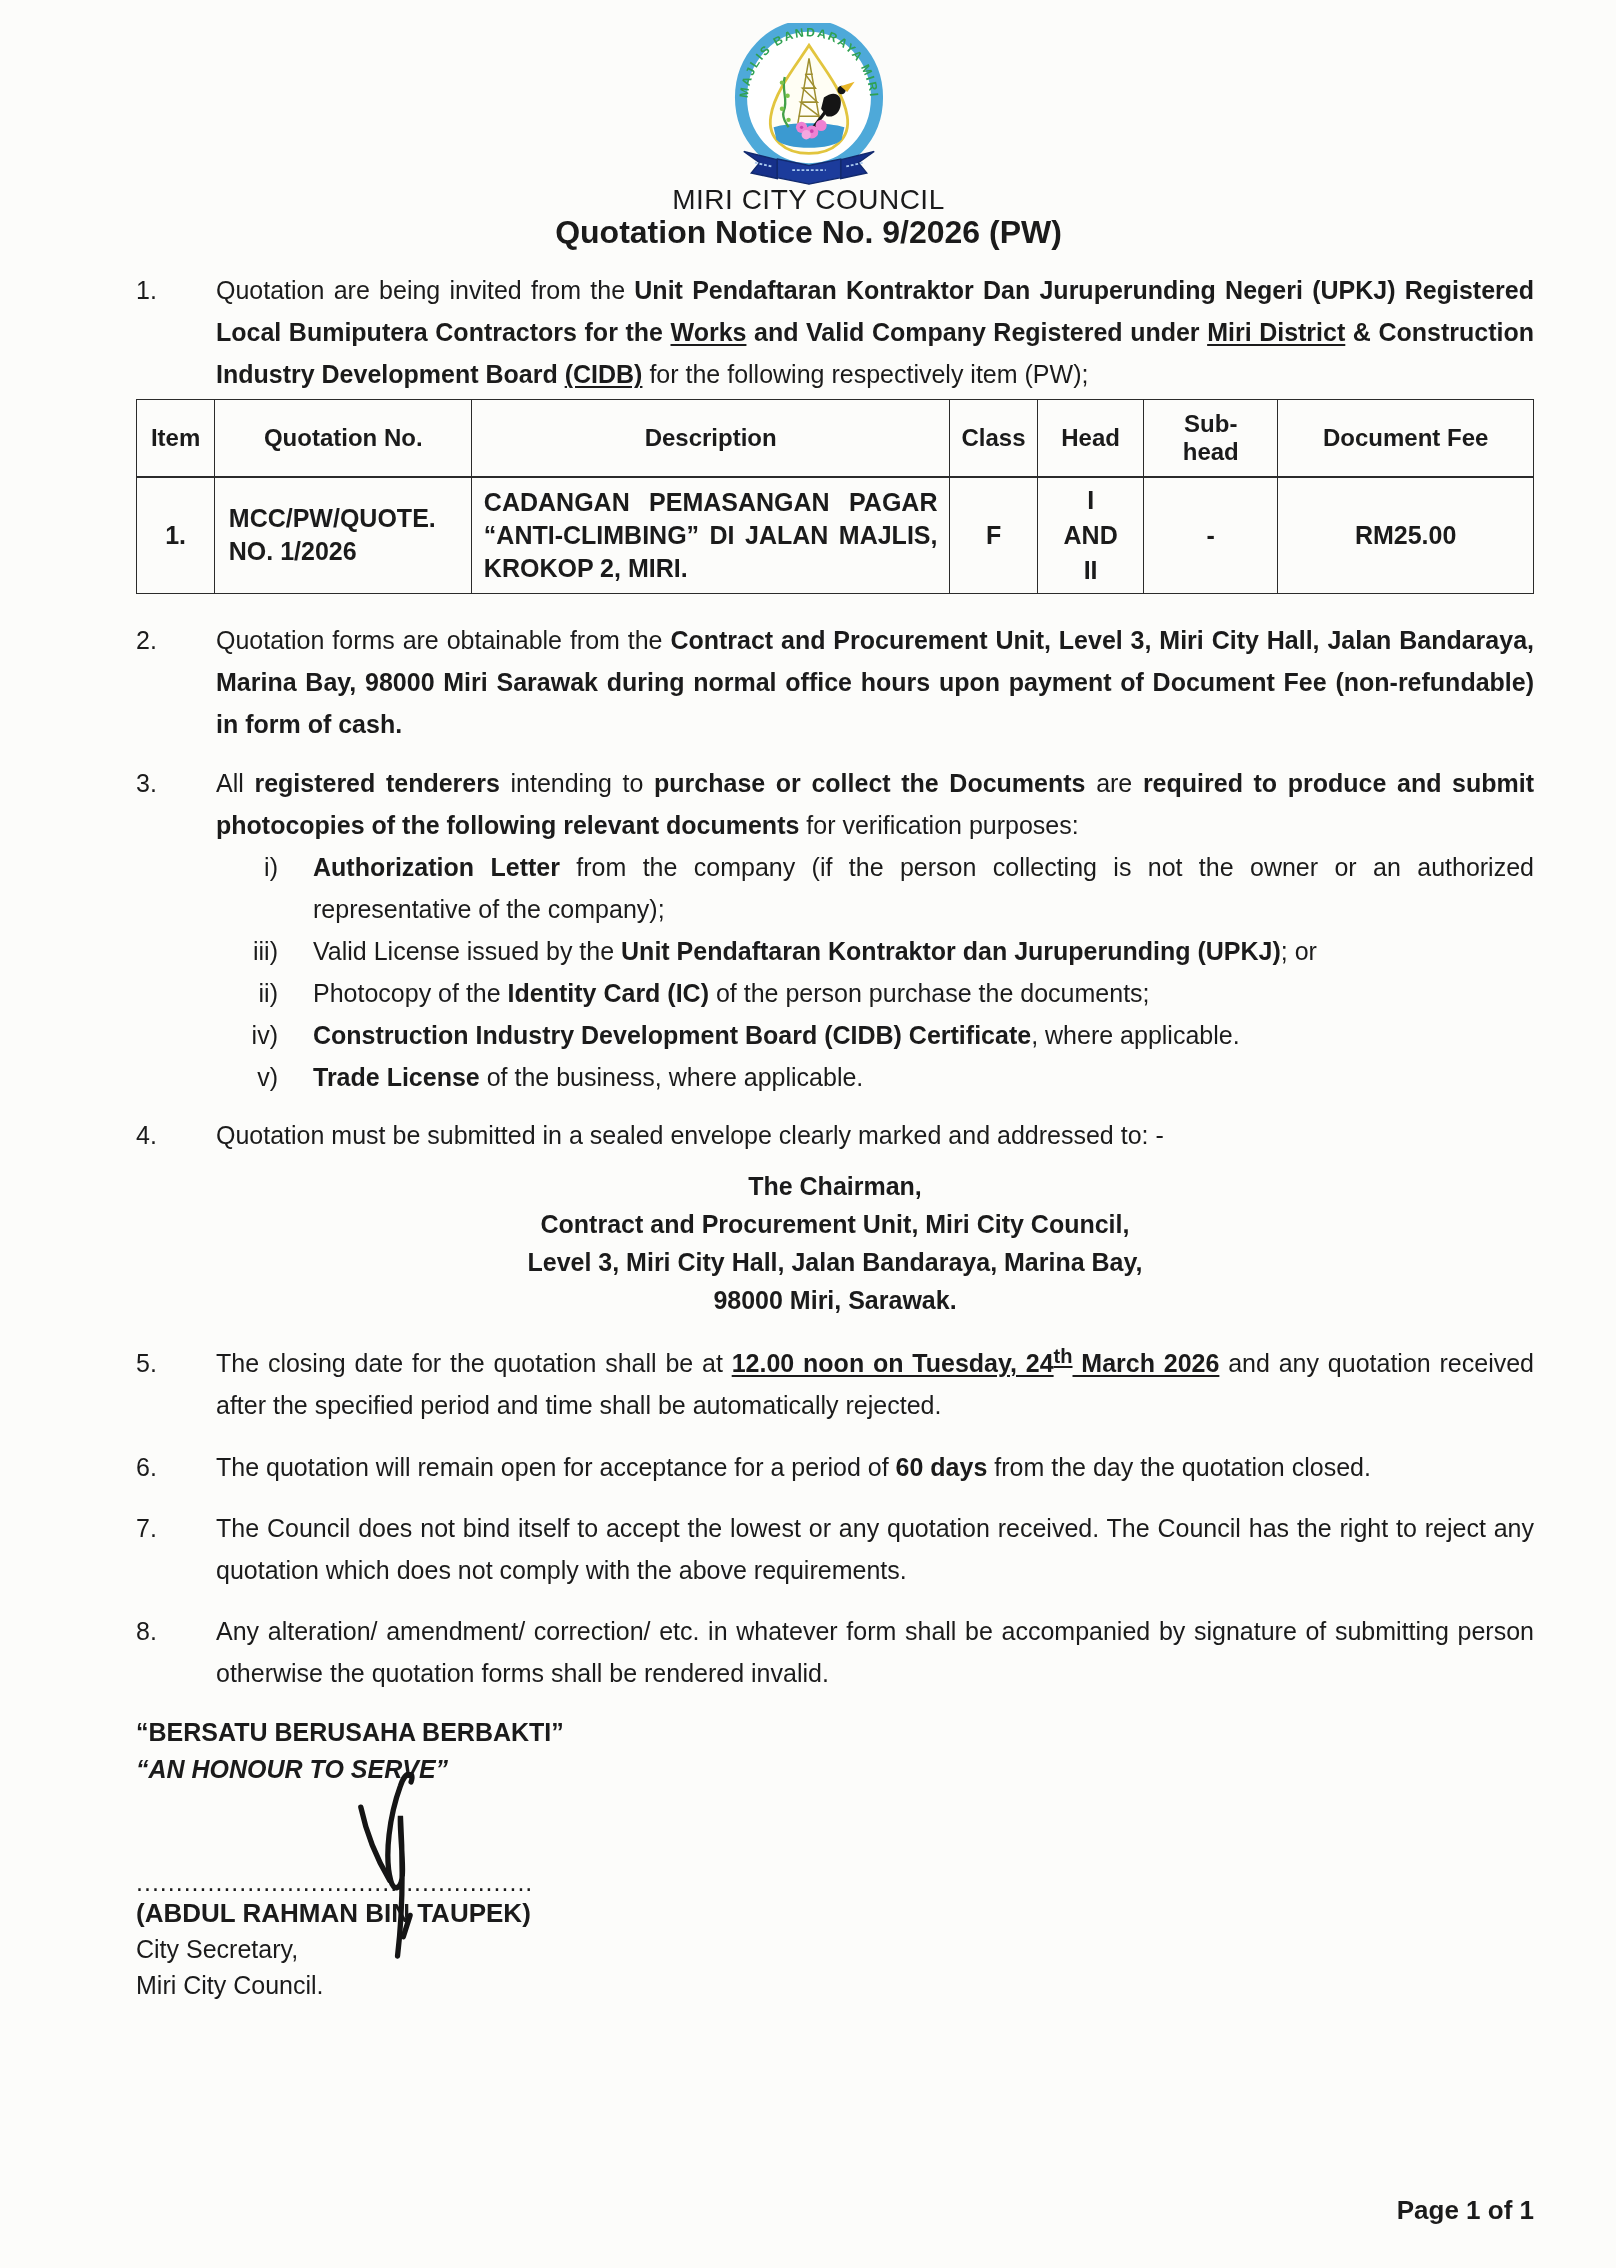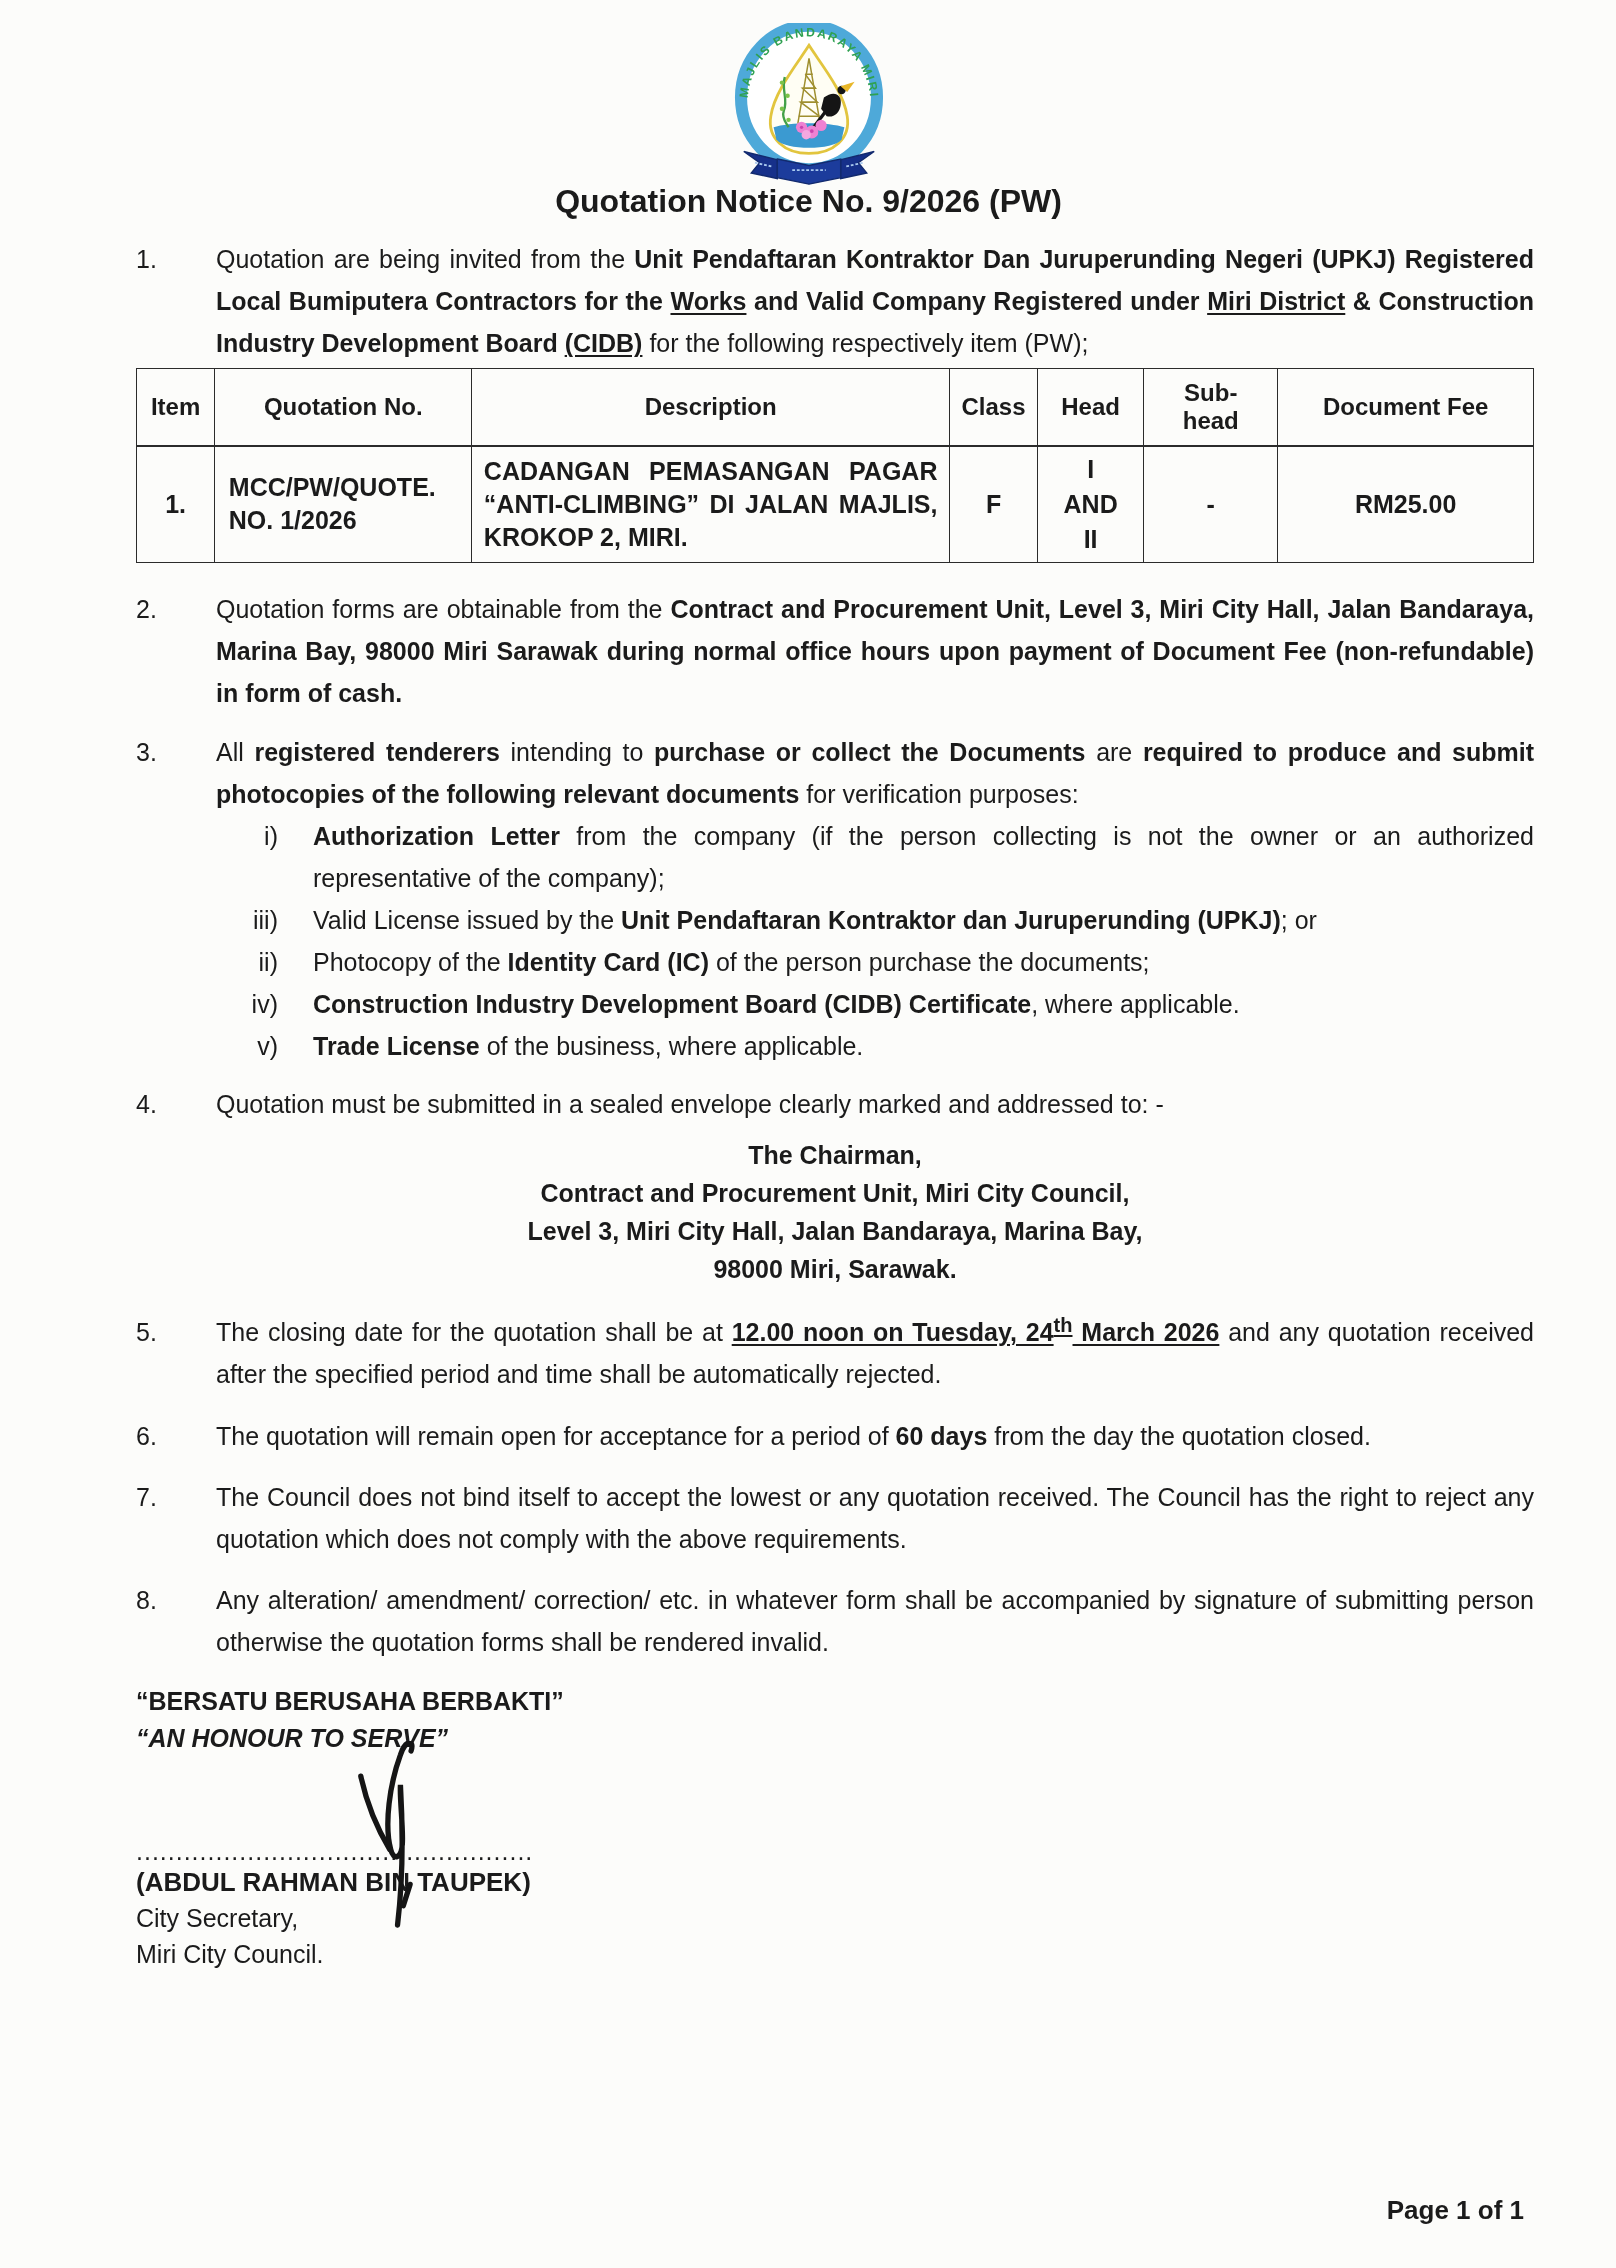--- a/index.html
+++ b/index.html
@@ -45,21 +45,21 @@
   .sig-area{position:relative;}
   .sig-svg{position:absolute;left:190px;top:-15.5px;}
   .sig-dots{padding-top:82px;letter-spacing:1px;line-height:25px;}
   .sig-name{font-weight:bold;font-size:26px;line-height:36px;}
   .sig-role{line-height:36px;}
   
   .ref-block{margin-top:29px;}
   .ref-row{display:flex;line-height:35px;}
   .ref-label{width:204px;flex:none;}
   
-  .page-footer{position:absolute;right:93px;bottom:43px;font-weight:bold;font-size:26px;}
+  .page-footer{position:absolute;right:83px;bottom:43px;font-weight:bold;font-size:26px;}
 </style>
 </head>
 <body>
 
 <div class="page">
 
   <div class="logo-wrap">
     <svg class="crest" width="194" height="163" viewBox="0 0 200 175">
       <ellipse cx="100" cy="80" rx="73" ry="77" fill="#ffffff" stroke="#4ea9d9" stroke-width="13"></ellipse>
       <path id="arcpath" d="M 36,104 A 66 72 0 1 1 164,104" fill="none"></path>
@@ -98,20 +98,21 @@
         <path d="M30,138 L66,147 L66,167 L38,161 L47,150 Z" fill="#16308a" stroke="#122a6e" stroke-width="1.5"></path>
         <path d="M170,138 L134,147 L134,167 L162,161 L153,150 Z" fill="#16308a" stroke="#122a6e" stroke-width="1.5"></path>
         <path d="M66,146 L100,153 L134,146 L134,166 L100,173 L66,166 Z" fill="#1c3c9c" stroke="#122a6e" stroke-width="1.5"></path>
         <line x1="42" y1="150" x2="60" y2="154" stroke="#a8c8ee" stroke-width="2" stroke-dasharray="3 2"></line>
         <line x1="140" y1="154" x2="158" y2="150" stroke="#a8c8ee" stroke-width="2" stroke-dasharray="3 2"></line>
         <line x1="82" y1="158" x2="118" y2="158" stroke="#a8c8ee" stroke-width="2" stroke-dasharray="3 2"></line>
       </g>
     </svg>
   </div>
 
+  <div class="org">MIRI CITY COUNCIL</div>
   <div class="doc-title">Quotation Notice No. 9/2026 (PW)</div>
 
   <div class="content">
 
     <div class="clause">
       <div class="cnum">1.</div>
       <div class="cbody"><span>Quotation are being invited from the </span><span class="b">Unit Pendaftaran Kontraktor Dan Juruperunding Negeri (UPKJ) Registered Local Bumiputera Contractors for the </span><span class="b u">Works</span><span class="b"> and Valid Company Registered under </span><span class="b u">Miri District</span><span class="b"> &amp; Construction Industry Development Board </span><span class="b u">(CIDB)</span><span> for the following respectively item (PW);</span></div>
     </div>
 
     <table class="qtable">

